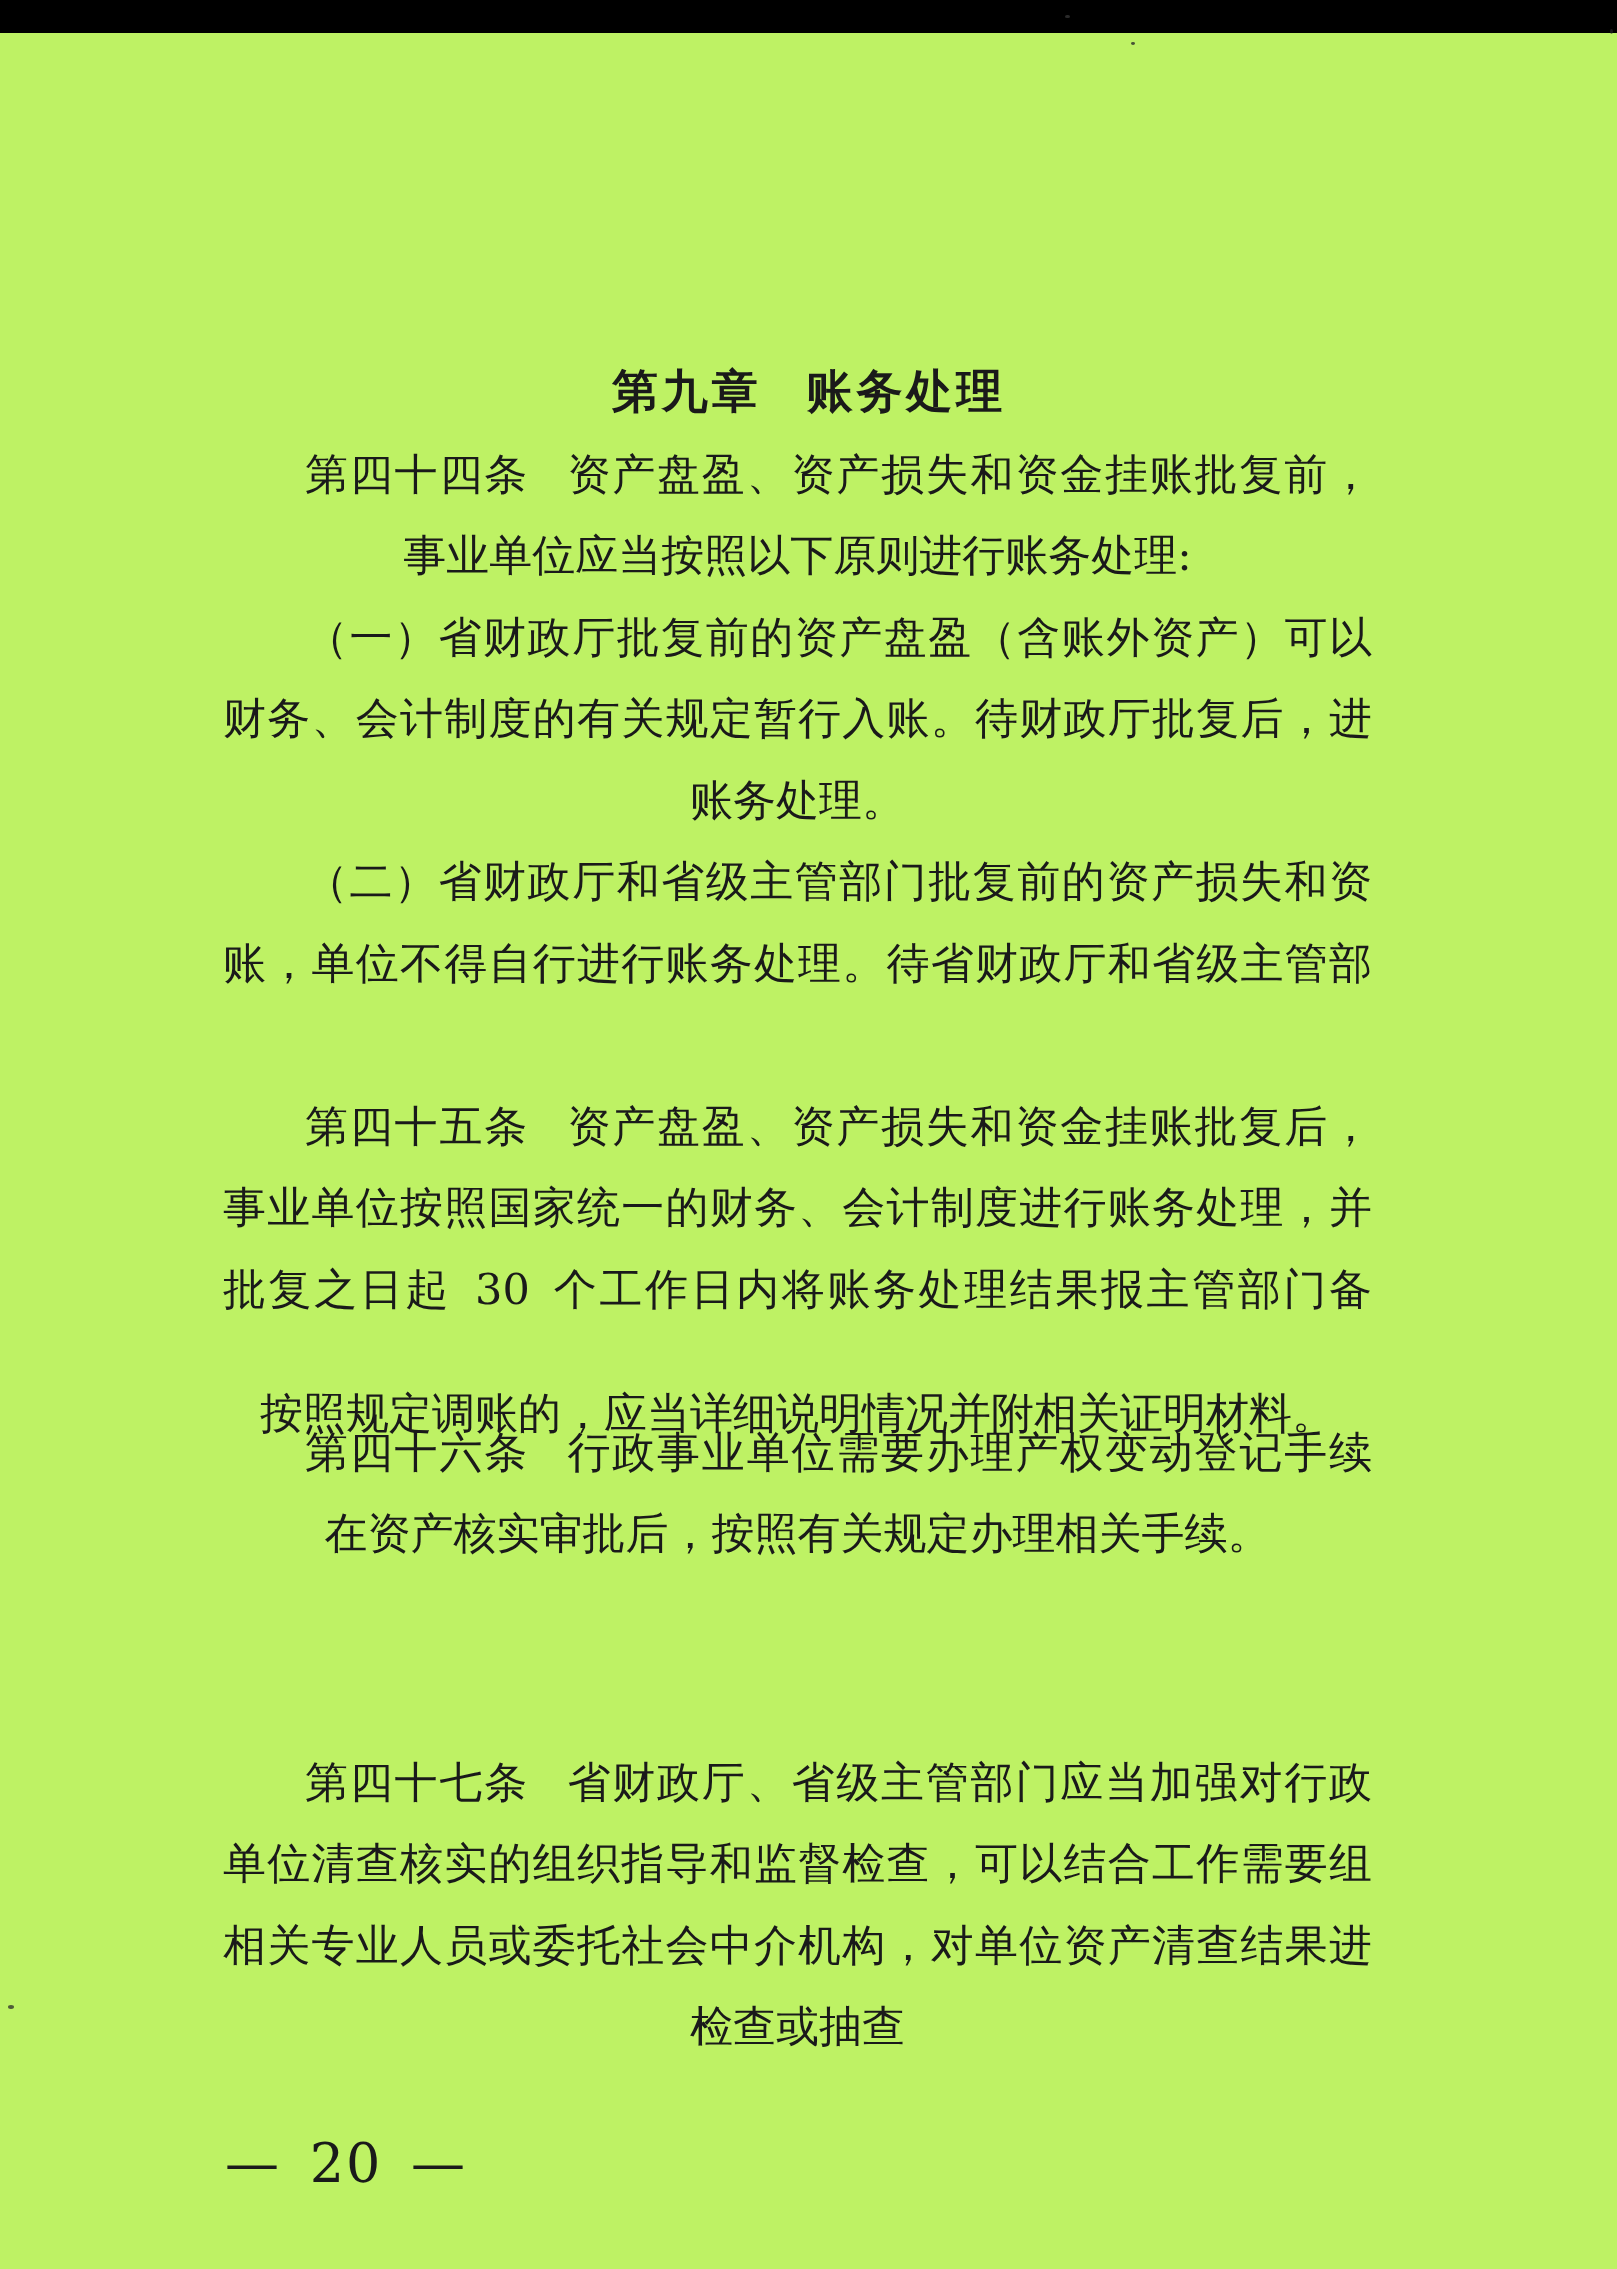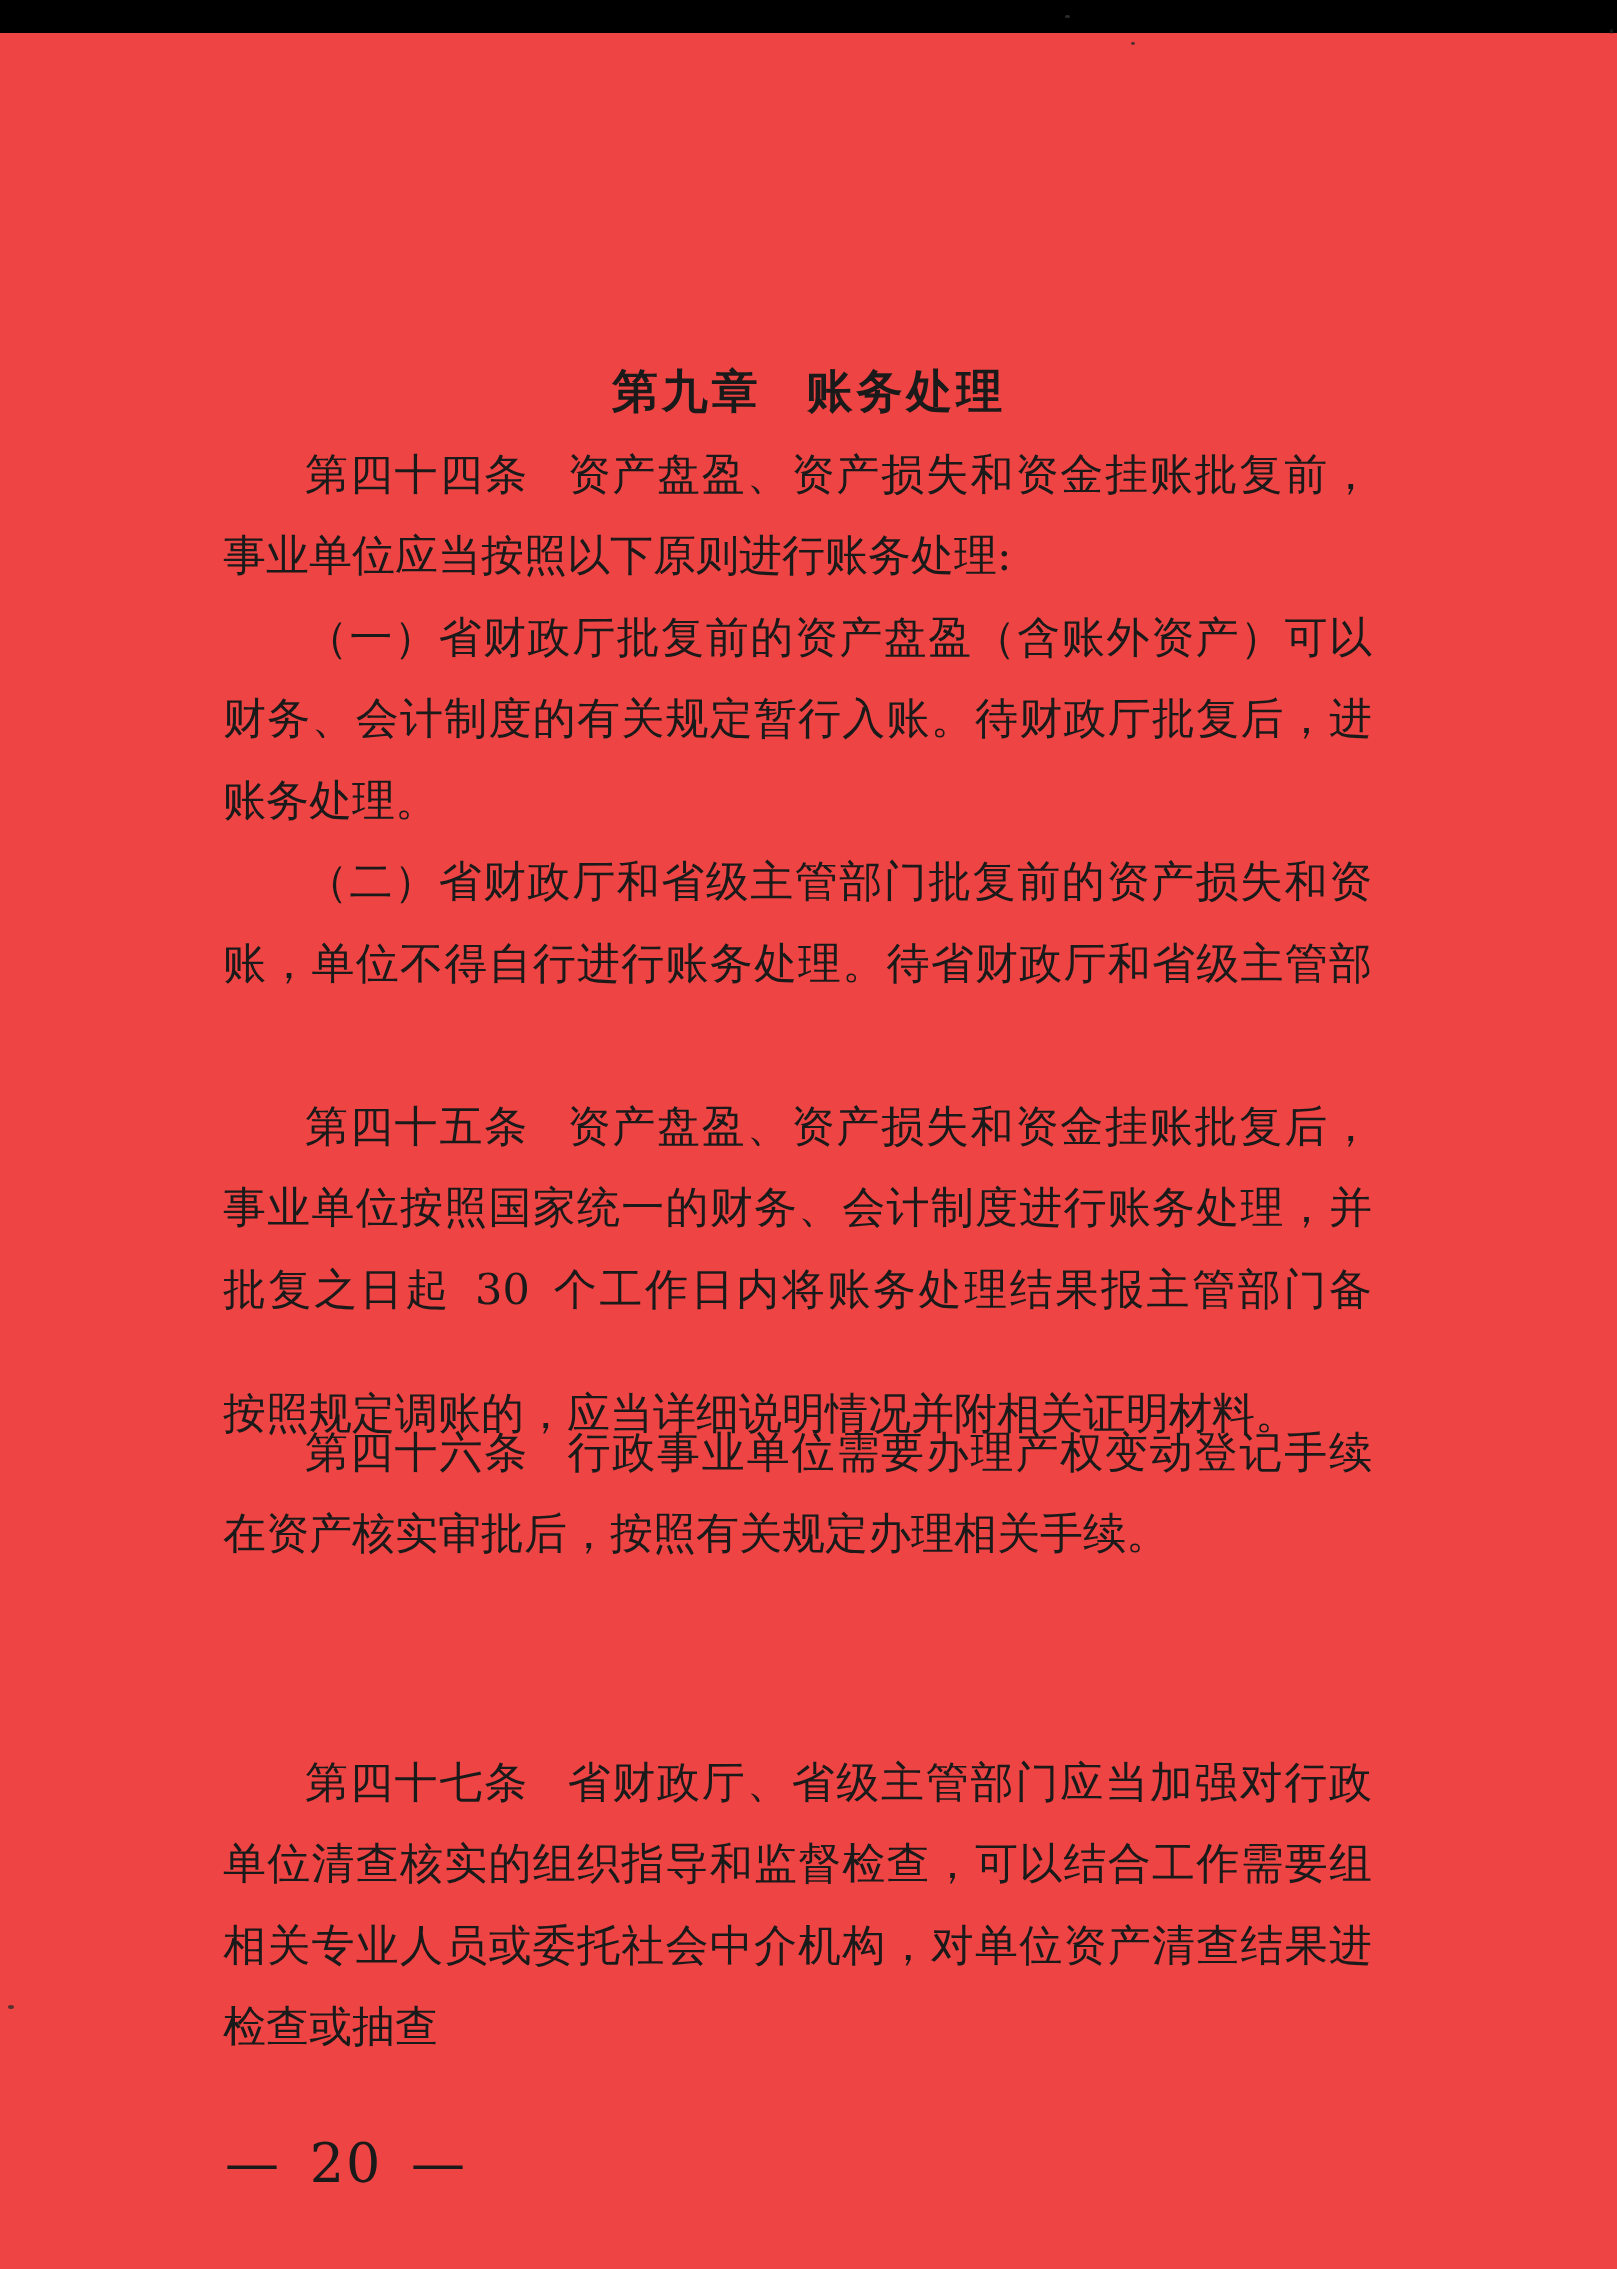--- a/index.html
+++ b/index.html
@@ -4,21 +4,21 @@
 <style>
   html, body {
     margin: 0;
     padding: 0;
     background: #e8e8e8;
   }
   .page {
     position: relative;
     width: 1618px;
     height: 2270px;
-    background: #ef4444;
+    background: #bef264;
     overflow: hidden;
     font-family: "DejaVu Serif", "Liberation Serif", serif;
     color: #1a1a1a;
   }
   
   .scan-band {
     position: absolute;
     top: 0; left: 0;
     width: 1618px;
     height: 33px;
@@ -67,21 +67,21 @@
     overflow: hidden;
   }
   
   .fill {
     text-align: justify;
     text-align-last: justify;
   }
   
   .ind { text-indent: 82px; }
   
-  .end { text-align: left; }
+  .end { text-align: center; }
   
   .tight { word-spacing: 7.8px; }
 
   .t0  { top: 433px; }  .t1  { top: 514px; }  .t2  { top: 596px; }
   .t3  { top: 677px; }  .t4  { top: 759px; }  .t5  { top: 840px; }
   .t6  { top: 922px; }  .t7  { top: 1003px; } .t8  { top: 1085px; }
   .t9  { top: 1166px; } .t10 { top: 1248px; } .t11 { top: 1372px; }
   .t12 { top: 1411px; } .t13 { top: 1492px; } .t14 { top: 1741px; }
   .t15 { top: 1822px; } .t16 { top: 1904px; } .t17 { top: 1985px; }
 

